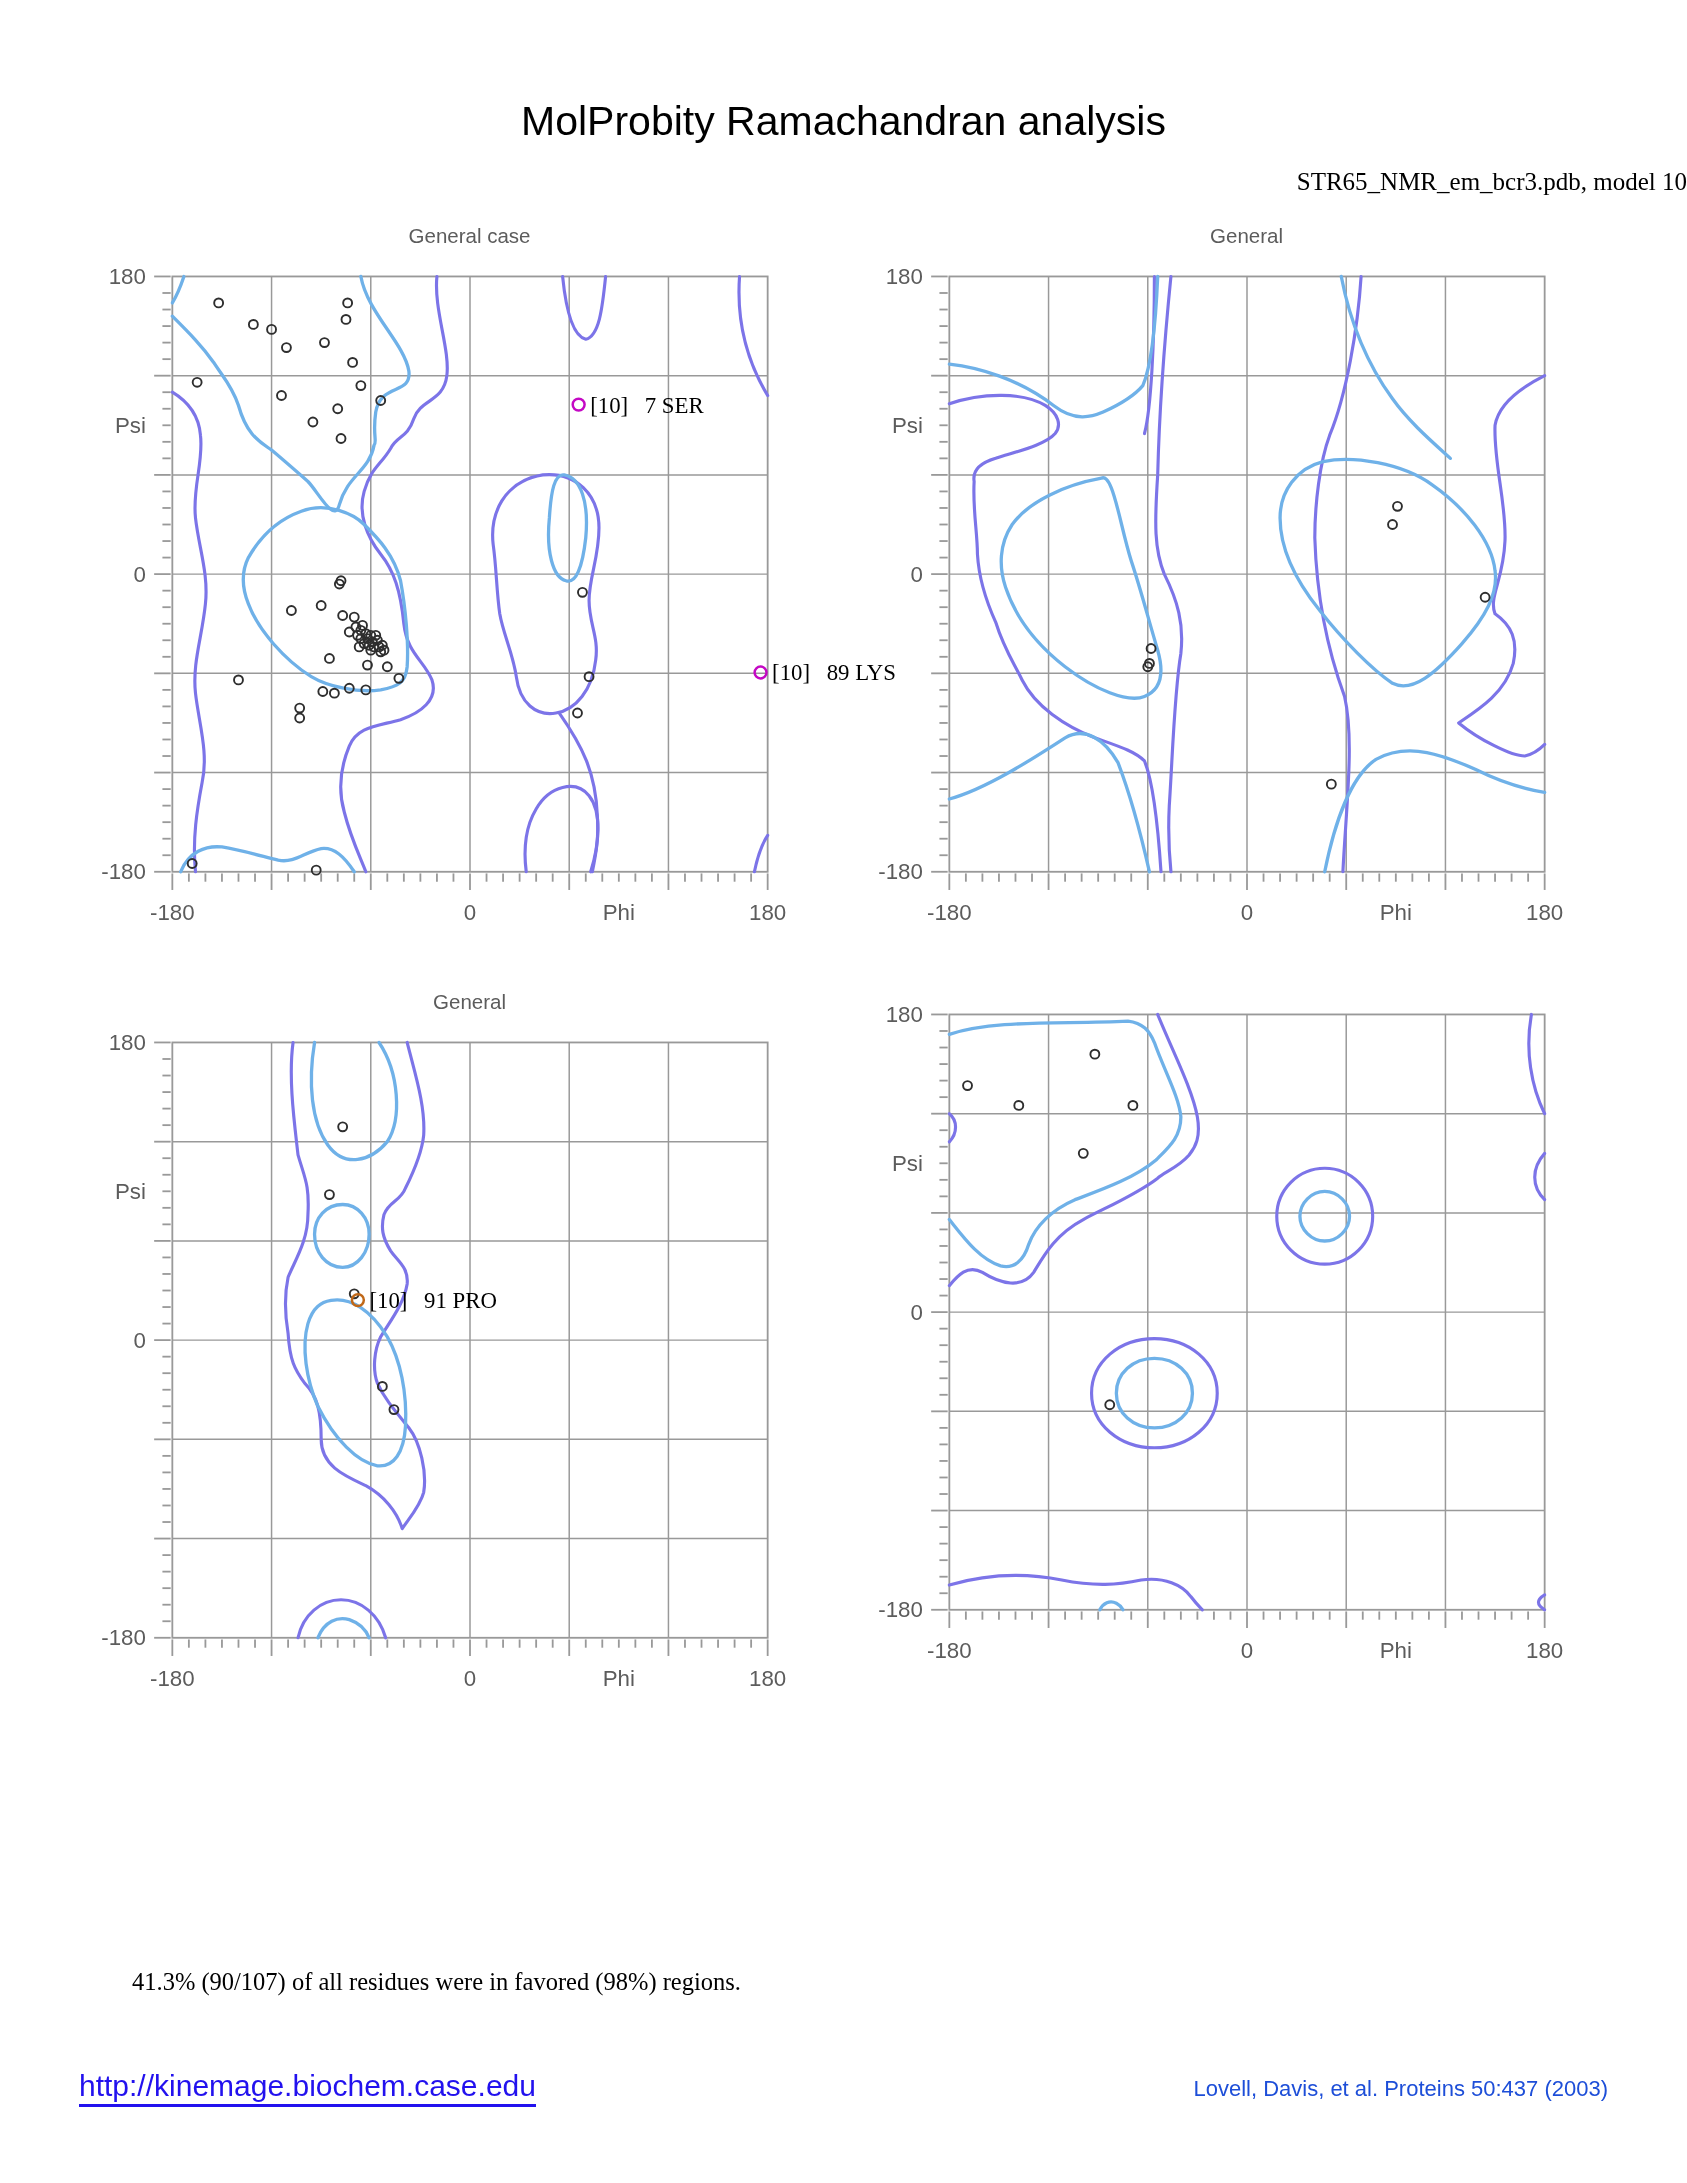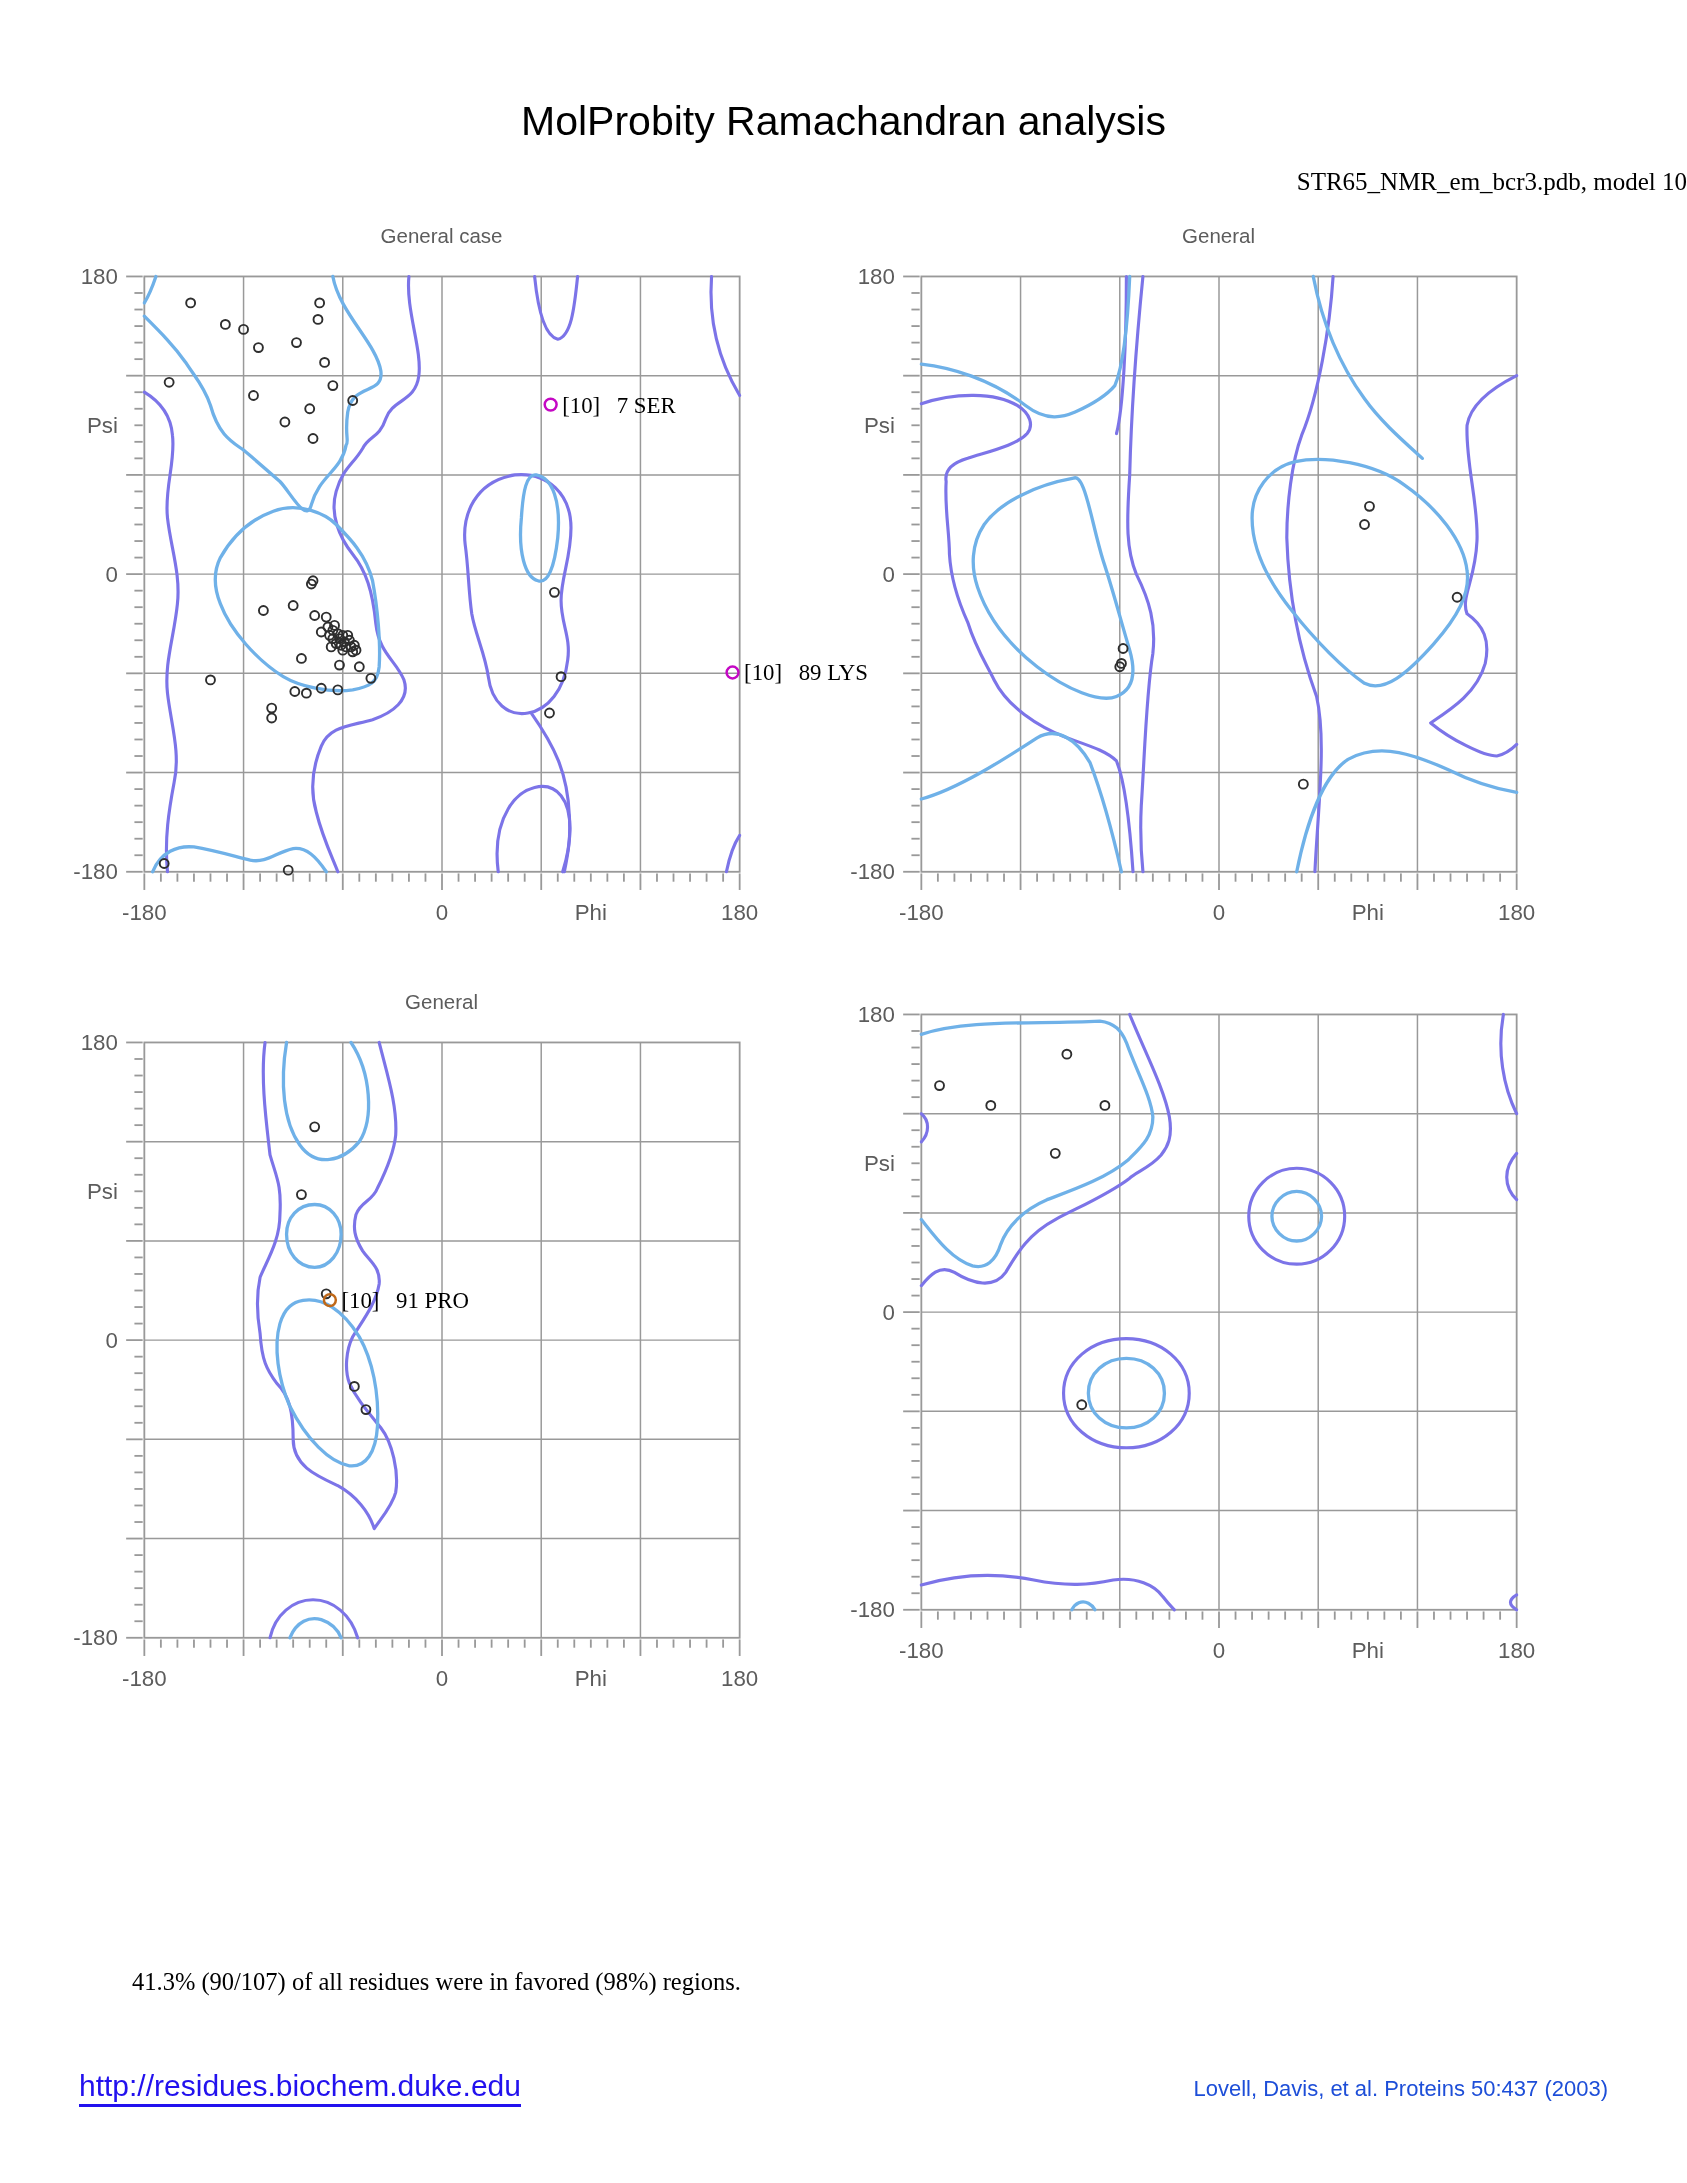--- a/index.html
+++ b/index.html
@@ -1,19 +1,19 @@
 <!DOCTYPE html>
 <html style="font-size:10.6px"><head>
 <meta charset="utf-8">
 <style>
   html,body{margin:0;padding:0;background:#ffffff;}
   body{width:1687px;height:2183px;position:relative;font-family:"Liberation Sans",sans-serif;color:#000;overflow:hidden;}
   .page-title{margin-top:98px;text-align:center;font-size:41px;font-weight:normal;letter-spacing:0px;}
   .page-subtitle{margin-top:22.5px;text-align:right;font-family:"Liberation Serif",serif;font-size:25px;}
-  .plots{margin-top:26.5px;padding-left:68px;display:grid;grid-template-columns:748px 748px;column-gap:29px;row-gap:17px;}
+  .plots{margin-top:26.5px;padding-left:96px;display:grid;grid-template-columns:748px 748px;column-gap:29px;row-gap:17px;}
   .plot-cell{width:748px;}
   .plot-title{width:595px;margin-left:76px;text-align:center;font-size:20.5px;color:#5c5c5c;height:28px;line-height:28px;}
   .plot-svg{display:block;width:748px;height:721px;overflow:visible;}
   .summary{margin-top:142px;margin-left:132px;font-family:"Liberation Serif",serif;font-size:24.5px;line-height:41px;white-space:pre;}
   .footer{position:absolute;left:79px;right:79px;top:2069px;display:flex;justify-content:space-between;align-items:baseline;}
   .footer a{font-size:30px;text-decoration:none;border-bottom:3.3px solid;padding-bottom:1.3px;}
   .footer .citation{font-size:22px;color:#1d4ed8;}
 </style>
 </head>
 <body>
@@ -541,16 +541,16 @@
 
 <div class="summary">
   <div>41.3% (90/107) of all residues were in favored (98%) regions.</div>
   
   
   
   
 </div>
 
 <div class="footer">
-  <a href="#" style="color: rgb(34, 17, 238); border-color: rgb(34, 17, 238);">http://residues.biochem.duke.edu</a>
+  <a href="#" style="color: rgb(34, 17, 238); border-color: rgb(34, 17, 238);">http://kinemage.biochem.case.edu</a>
   <span class="citation">Lovell, Davis, et al. Proteins 50:437 (2003)</span>
 </div>
 
 
 </body></html>

